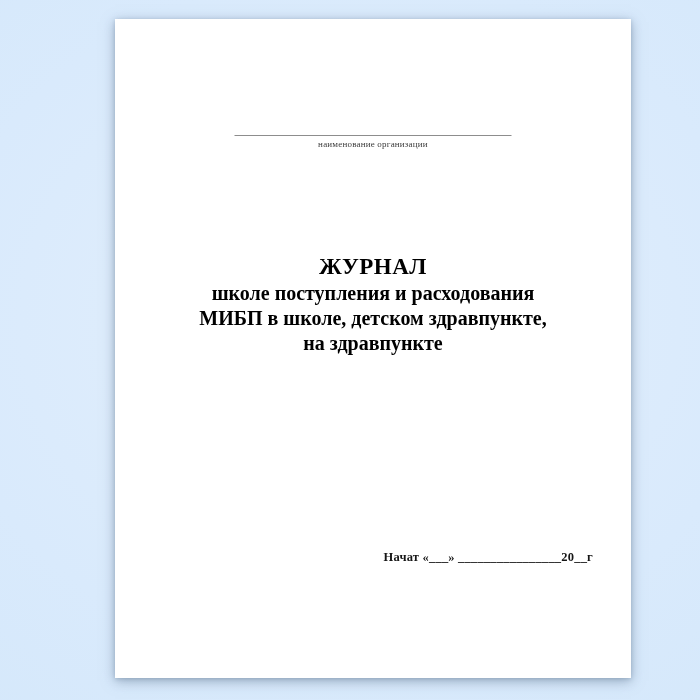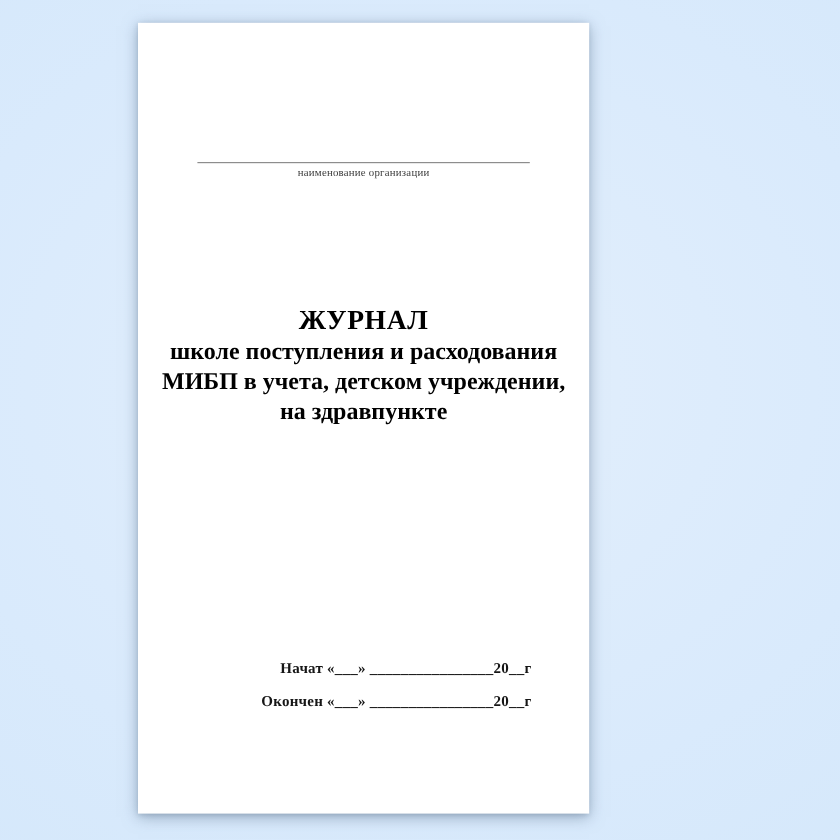--- a/index.html
+++ b/index.html
@@ -14,21 +14,21 @@
     width: 700px;
     height: 700px;
     background: radial-gradient(ellipse 130% 110% at 50% 46%,
                 #e3effc 0%, #d9eafc 45%, #d3e7fa 75%, #cfe3f8 100%);
     font-family: "Liberation Serif", "DejaVu Serif", serif;
   }
   .sheet {
     position: absolute;
     left: 115px;
     top: 19px;
-    width: 376px;
+    width: 516px;
     height: 659px;
     background: #ffffff;
     box-shadow: 0 3px 12px rgba(96, 120, 146, 0.55),
                 0 1px 4px rgba(96, 120, 146, 0.30);
     text-decoration: underline;
   }
   .org-block {
     position: absolute;
     top: 116px;
     left: 50%;
@@ -62,22 +62,22 @@
     line-height: 28px;
     letter-spacing: 0.5px;
   }
   .title-sub {
     font-size: 20px;
     line-height: 25px;
   }
   .dates-block {
     position: absolute;
     top: 531px;
-    right: 48px;
-    text-align: right;
+    right: 38px;
+    text-align: left;
     color: #161616;
     font-weight: bold;
     white-space: nowrap;
   }
   .date-row {
     font-size: 12.5px;
     line-height: 14px;
     margin-bottom: 13px;
     letter-spacing: 0.2px;
   }
@@ -89,31 +89,26 @@
   <div class="sheet">
 
     <div class="org-block">
       <div class="org-line"></div>
       <div class="org-label">наименование организации</div>
     </div>
 
     <div class="title-block">
       <div class="title-main">ЖУРНАЛ</div>
       <div class="title-sub">школе поступления и расходования</div>
-      <div class="title-sub">МИБП в учета, детском учреждении,</div>
+      <div class="title-sub">МИБП в школе, детском здравпункте,</div>
       <div class="title-sub">на здравпункте</div>
     </div>
 
     <div class="dates-block">
       <div class="date-row">
         <span>Начат</span>
         <span>«___»</span>
         <span>________________</span><span>20__г</span>
       </div>
-      <div class="date-row">
-        <span>Окончен</span>
-        <span>«___»</span>
-        <span>________________</span><span>20__г</span>
-      </div>
     </div>
 
   </div>
 </div>
 
 </body></html>

